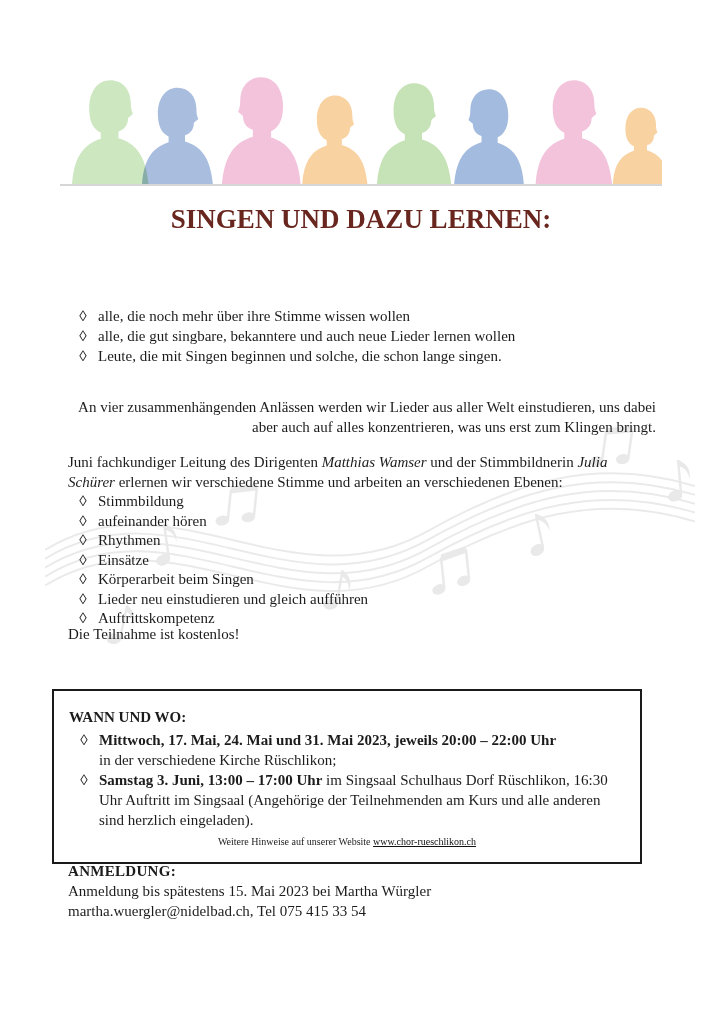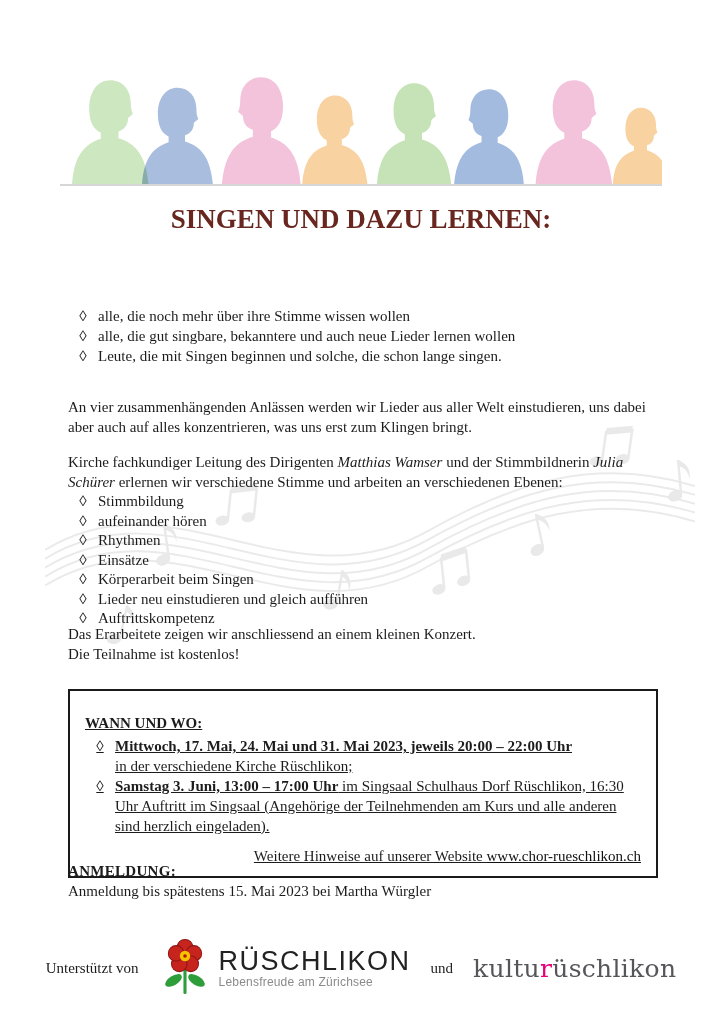--- a/index.html
+++ b/index.html
@@ -25,28 +25,28 @@
   .block{position:absolute;left:68px;width:588px;font-size:15px;line-height:20px;z-index:1;}
   .block p{margin:0;}
   .brow{display:flex;}
   .bullet{width:30px;flex:0 0 30px;text-align:center;}
   .btext{flex:1;}
   .it{font-style:italic;}
   .b{font-weight:700;}
   .bold-line{display:block;font-weight:700;}
 
   .intro{top:306px;}
-  .para1{top:397px;}
+  .para1{top:397px;text-align:right;}
   .leitung{top:452px;}
   .skills .brow{line-height:19.5px;}
   .program{top:624px;}
 
-  .whenbox{top:689px;left:68px;width:556px;border:2px solid #1a1a1a;padding:22px 15px 10px 15px;text-decoration:underline;}
+  .whenbox{top:689px;left:52px;width:556px;border:2px solid #1a1a1a;padding:16px 15px 10px 15px;}
   .whenbox .heading{font-weight:700;margin-bottom:3px;}
-  .website{ text-align:right;font-size:15px;margin-top:10px;}
+  .website{ text-align:center;font-size:10px;margin-top:2px;}
   .website a{color:#111111;text-decoration:underline;}
 
   .anmeldung{top:861px;}
   .anmeldung .heading{font-weight:700;letter-spacing:.3px;}
 
   
   .footer{position:absolute;left:0;top:928px;width:722px;height:80px;display:flex;align-items:center;justify-content:center;gap:16px;}
   .supported{font-size:15px;margin-right:4px;}
   .rlogo{display:flex;align-items:center;gap:8px;}
   .rlogo .flower{width:52px;height:66px;}
@@ -140,21 +140,21 @@
       <span class="bullet">◊</span>
       <span class="btext">Leute, die mit Singen beginnen und solche, die schon lange singen.</span>
     </div>
   </div>
 
   <div class="block para1">
     <p>An vier zusammenhängenden Anlässen werden wir Lieder aus aller Welt einstudieren, uns dabei aber auch auf alles konzentrieren, was uns erst zum Klingen bringt.</p>
   </div>
 
   <div class="block leitung">
-    <p><span>Kirche fachkundiger Leitung des Dirigenten </span><span class="it">Matthias Wamser</span><span> und der Stimmbildnerin </span><span class="it">Julia Schürer</span><span> erlernen wir verschiedene Stimme und arbeiten an verschiedenen Ebenen:</span></p>
+    <p><span>Juni fachkundiger Leitung des Dirigenten </span><span class="it">Matthias Wamser</span><span> und der Stimmbildnerin </span><span class="it">Julia Schürer</span><span> erlernen wir verschiedene Stimme und arbeiten an verschiedenen Ebenen:</span></p>
     <div class="skills">
       <div class="brow">
         <span class="bullet">◊</span>
         <span class="btext">Stimmbildung</span>
       </div>
       <div class="brow">
         <span class="bullet">◊</span>
         <span class="btext">aufeinander hören</span>
       </div>
       <div class="brow">
@@ -174,21 +174,20 @@
         <span class="btext">Lieder neu einstudieren und gleich aufführen</span>
       </div>
       <div class="brow">
         <span class="bullet">◊</span>
         <span class="btext">Auftrittskompetenz</span>
       </div>
     </div>
   </div>
 
   <div class="block program">
-    <p>Das Erarbeitete zeigen wir anschliessend an einem kleinen Konzert.</p>
     <p>Die Teilnahme ist kostenlos!</p>
   </div>
 
   <div class="block whenbox">
     <div class="heading">WANN UND WO:</div>
     <div class="brow">
       <span class="bullet">◊</span>
       <span class="btext"><span class="bold-line">Mittwoch, 17. Mai, 24. Mai und 31. Mai 2023, jeweils 20:00 – 22:00 Uhr</span><span>in der verschiedene Kirche Rüschlikon;</span></span>
     </div>
     <div class="brow">
@@ -196,30 +195,17 @@
       <span class="btext"><span class="b">Samstag 3. Juni, 13:00 – 17:00 Uhr</span><span> im Singsaal Schulhaus Dorf Rüschlikon, 16:30 Uhr Auftritt im Singsaal (Angehörige der Teilnehmenden am Kurs und alle anderen sind herzlich eingeladen).</span></span>
     </div>
     <div class="website">
       <span>Weitere Hinweise auf unserer Website </span><a href="#">www.chor-rueschlikon.ch</a>
     </div>
   </div>
 
   <div class="block anmeldung">
     <p class="heading">ANMELDUNG:</p>
     <p>Anmeldung bis spätestens 15. Mai 2023 bei Martha Würgler</p>
-  </div>
-
-  <div class="footer">
-    <span class="supported">Unterstützt von</span>
-    <div class="rlogo">
-      <svg class="flower" viewBox="0 0 100 120">
-          <use href="#flowerdef"></use>
-        </svg>
-      <div>
-        <div class="rname">RÜSCHLIKON</div>
-        <div class="rtag">Lebensfreude am Zürichsee</div>
-      </div>
-    </div>
-    <span class="und">und</span>
-    <div class="kultur"><span>kultu</span><span class="pink">r</span><span>üschlikon</span></div>
-  </div>
+    <p>martha.wuergler@nidelbad.ch, Tel 075 415 33 54</p>
+  </div>
+
 
 </div>
 
 </body></html>

